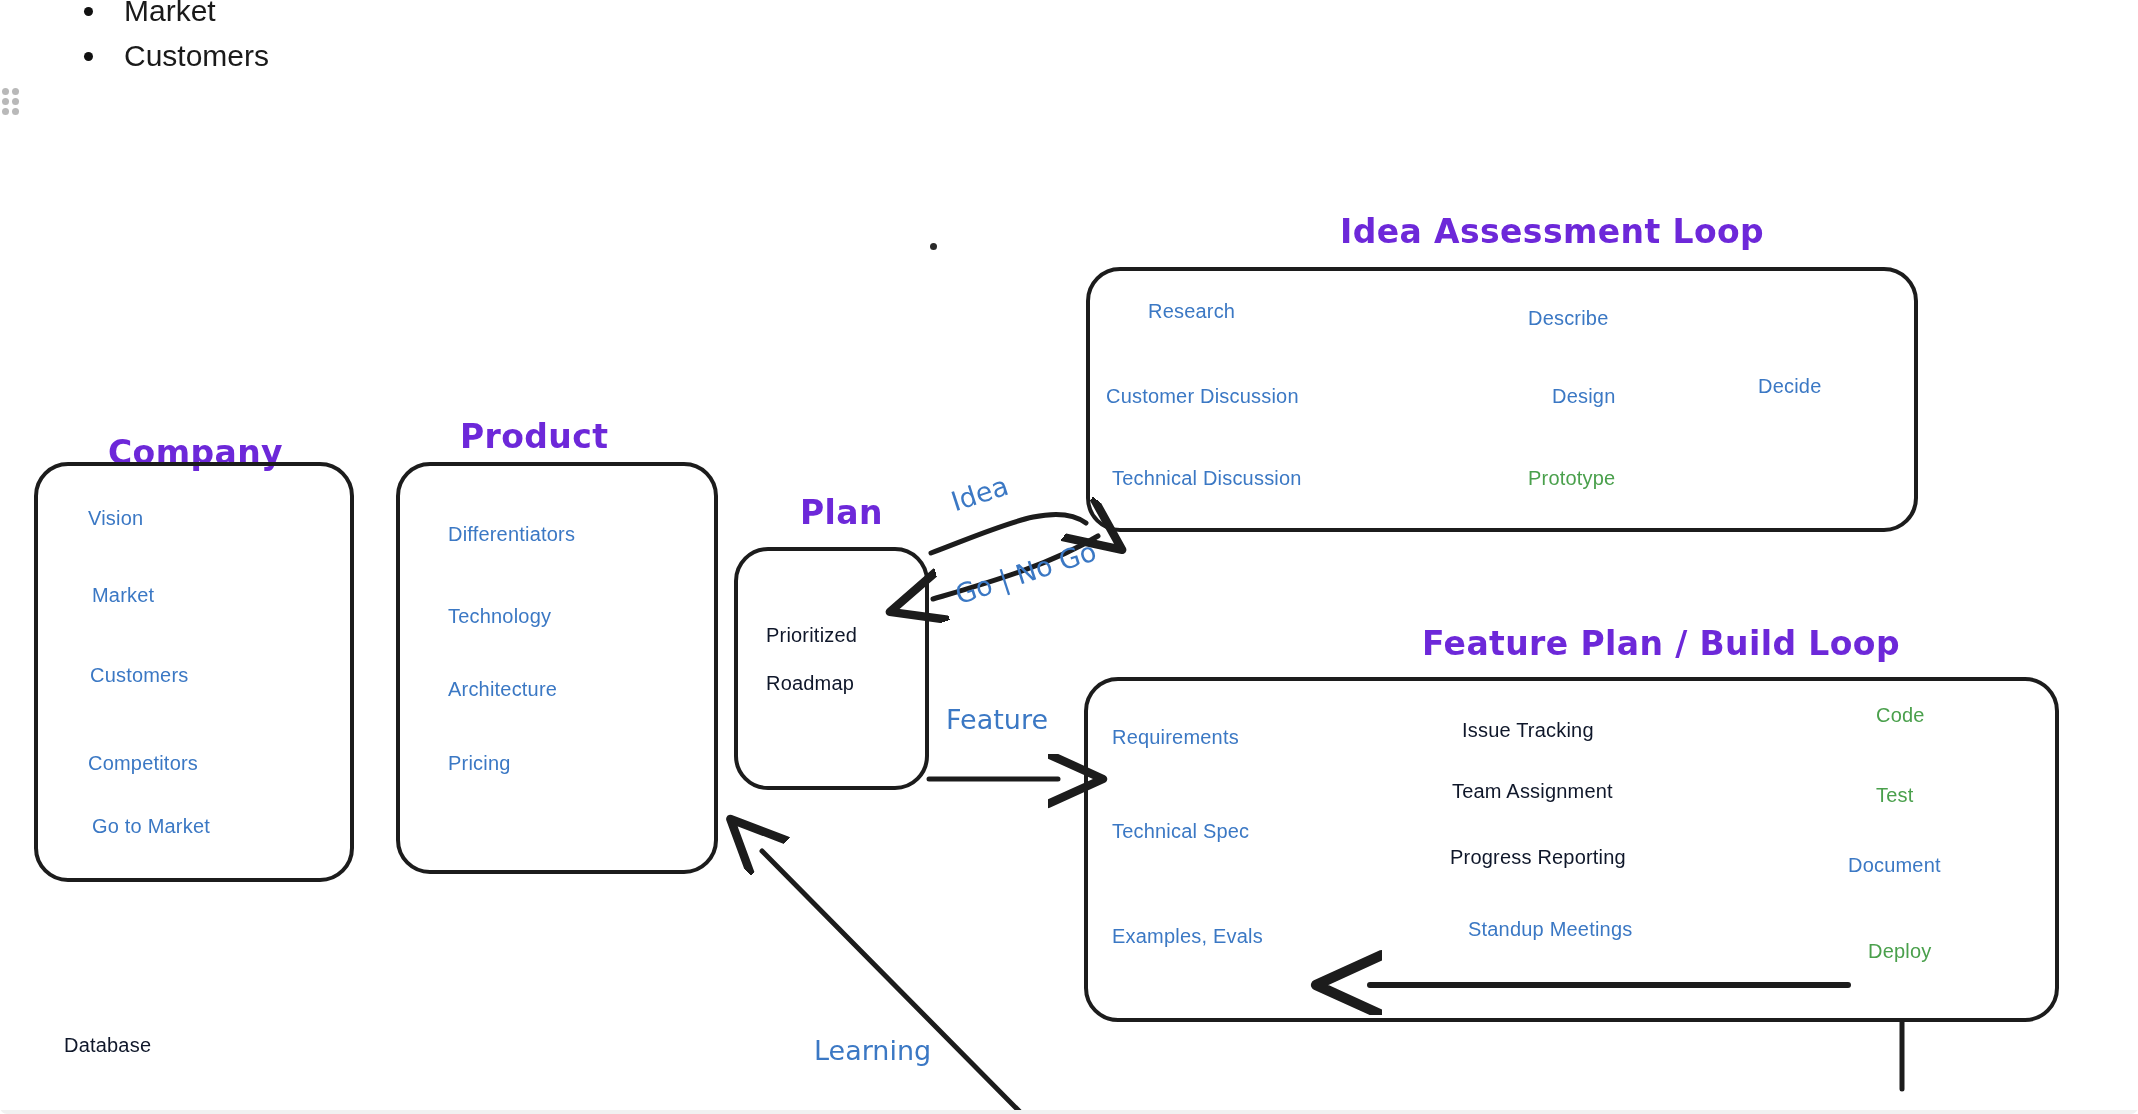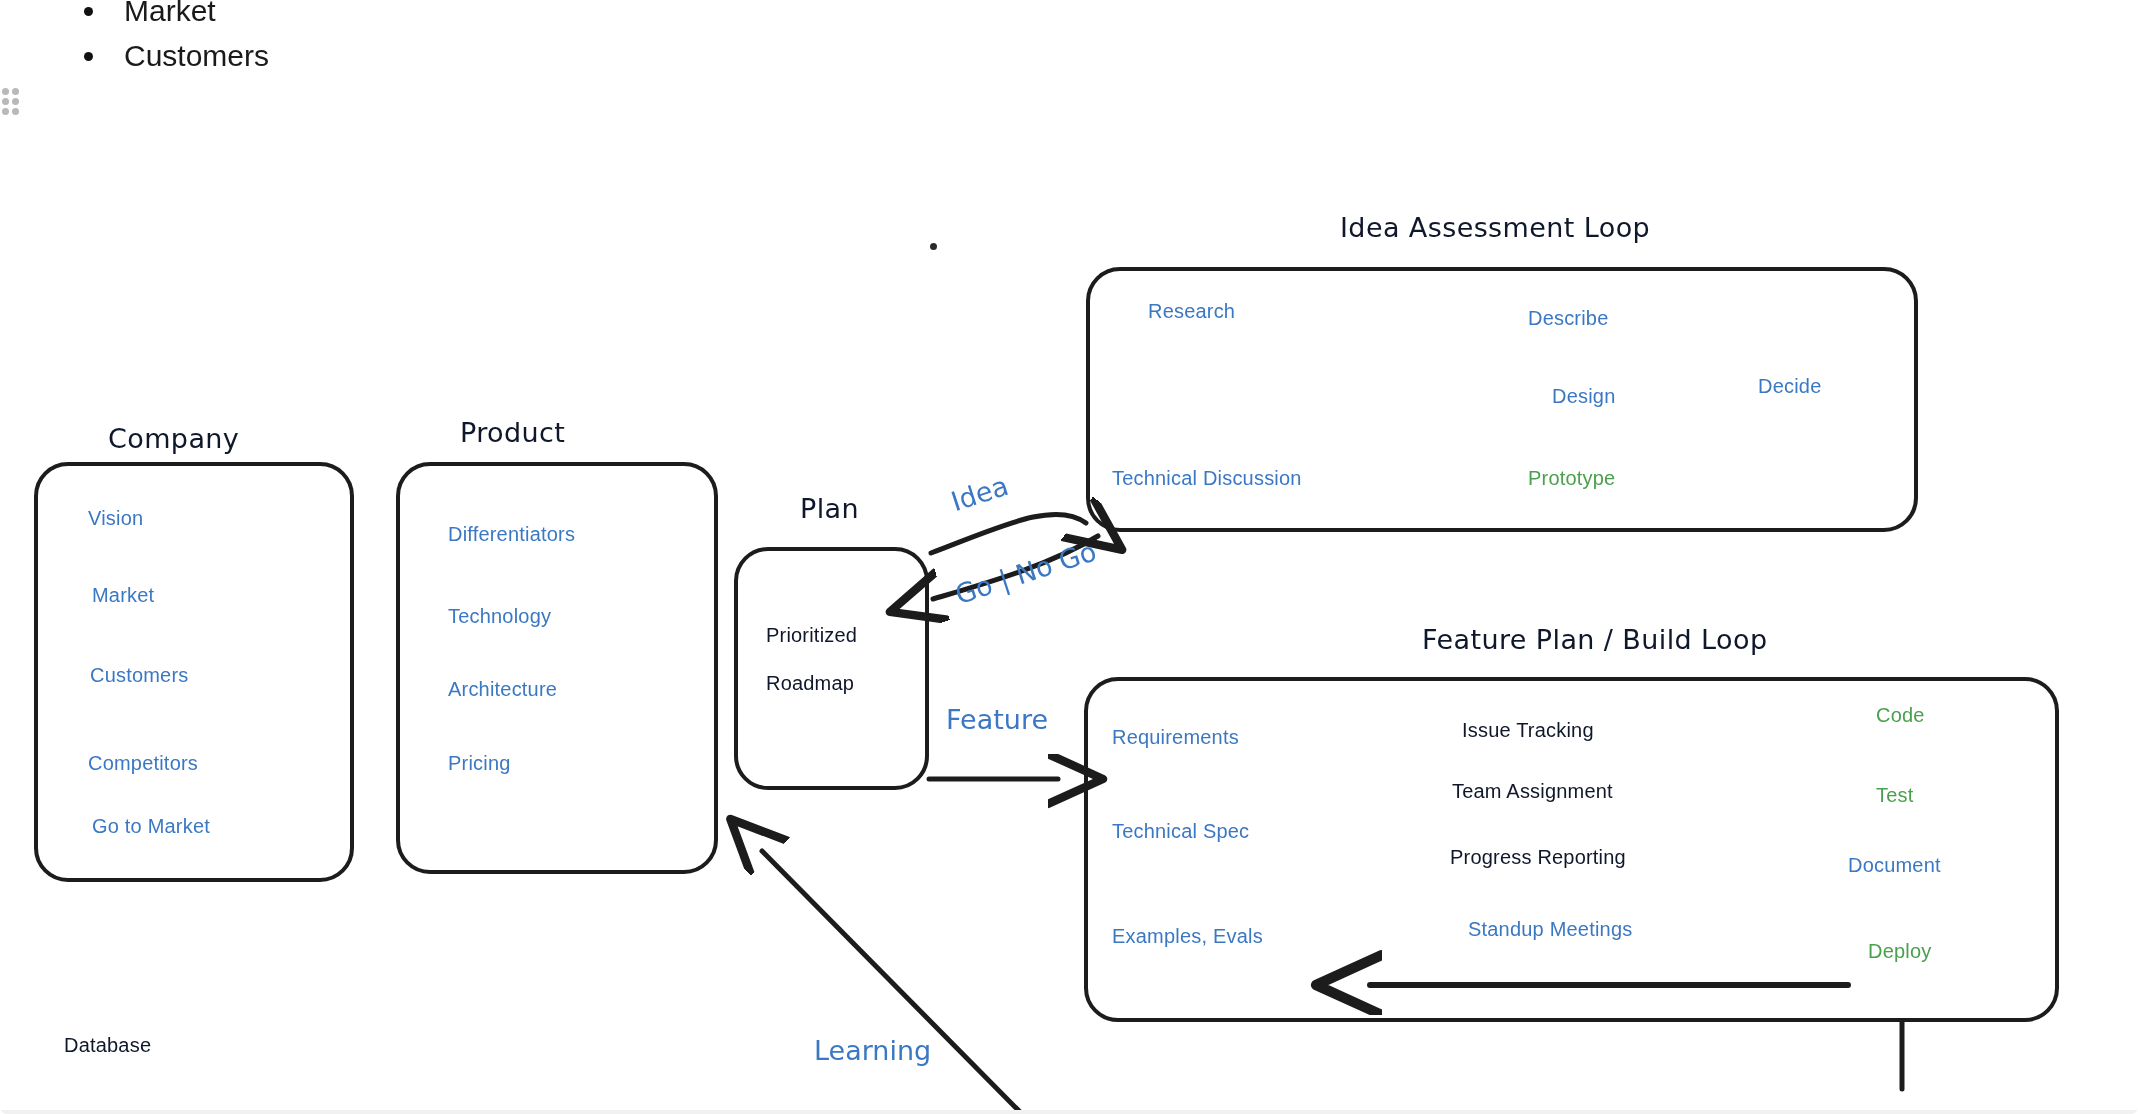--- a/index.html
+++ b/index.html
@@ -85,24 +85,25 @@
     border: 4.5px solid #1c1c1c;
     border-radius: 34px;
     background: transparent;
     box-sizing: border-box;
   }
 
   
   .caption {
     position: absolute;
     font-family: "DejaVu Sans", sans-serif;
-    font-size: 27px;
-    color: #0f172a;
+    font-size: 33px;
+    color: #6d28d9;
     white-space: nowrap;
     letter-spacing: 0.4px;
+    font-weight: bold;
   }
 
   
   .item {
     position: absolute;
     font-family: Liberation Sans, sans-serif;
     font-size: 20px;
     white-space: nowrap;
     letter-spacing: 0.2px;
   }
@@ -174,21 +175,21 @@
 
     <path d="M 929,779 L 1058,779" fill="none" stroke="#1c1c1c" stroke-width="5" stroke-linecap="round" marker-end="url(#ah)"></path>
 
     <path d="M 1022,1114 L 762,851" fill="none" stroke="#1c1c1c" stroke-width="5" stroke-linecap="round" marker-end="url(#ah)"></path>
 
     <path d="M 1848,985 L 1370,985" fill="none" stroke="#1c1c1c" stroke-width="6" stroke-linecap="round" marker-end="url(#ah)"></path>
 
     <path d="M 1902,1022 L 1902,1089" fill="none" stroke="#1c1c1c" stroke-width="5" stroke-linecap="round"></path>
   </svg>
 
-  <div class="caption" style="left:108px; top:423px;">Company</div>
+  <div class="caption" style="left:108px; top:433px;">Company</div>
   <div class="hand-box" style="left:34px; top:462px; width:320px; height:420px;"></div>
   <div class="item blue" style="left:88px; top:507px;">Vision</div>
   <div class="item blue" style="left:92px; top:584px;">Market</div>
   <div class="item blue" style="left:90px; top:664px;">Customers</div>
   <div class="item blue" style="left:88px; top:752px;">Competitors</div>
   <div class="item blue" style="left:92px; top:815px;">Go to Market</div>
 
   <div class="caption" style="left:460px; top:417px;">Product</div>
   <div class="hand-box" style="left:396px; top:462px; width:322px; height:412px;"></div>
   <div class="item blue" style="left:448px; top:523px;">Differentiators</div>
@@ -198,20 +199,21 @@
 
   <div class="caption" style="left:800px; top:493px;">Plan</div>
   <div class="hand-box" style="left:734px; top:547px; width:195px; height:243px;"></div>
   <div class="item red" style="left:766px; top:624px;">Prioritized</div>
   <div class="item red" style="left:766px; top:672px;">Roadmap</div>
 
   <div class="caption" style="left:1340px; top:212px;">Idea Assessment Loop</div>
   <div class="hand-box" style="left:1086px; top:267px; width:832px; height:265px;"></div>
   <div class="item blue" style="left:1148px; top:300px;">Research</div>
   <div class="item blue" style="left:1528px; top:307px;">Describe</div>
+  <div class="item blue" style="left:1106px; top:385px;">Customer Discussion</div>
   <div class="item blue" style="left:1552px; top:385px;">Design</div>
   <div class="item blue" style="left:1758px; top:375px;">Decide</div>
   <div class="item blue" style="left:1112px; top:467px;">Technical Discussion</div>
   <div class="item green" style="left:1528px; top:467px;">Prototype</div>
 
   <div class="caption" style="left:1394px; top:624px;margin-left:28px;">Feature Plan / Build Loop</div>
   <div class="hand-box" style="left:1084px; top:677px; width:975px; height:345px;"></div>
   <div class="item blue" style="left:1112px; top:726px;">Requirements</div>
   <div class="item red" style="left:1462px; top:719px;">Issue Tracking</div>
   <div class="item green" style="left:1876px; top:704px;">Code</div>

